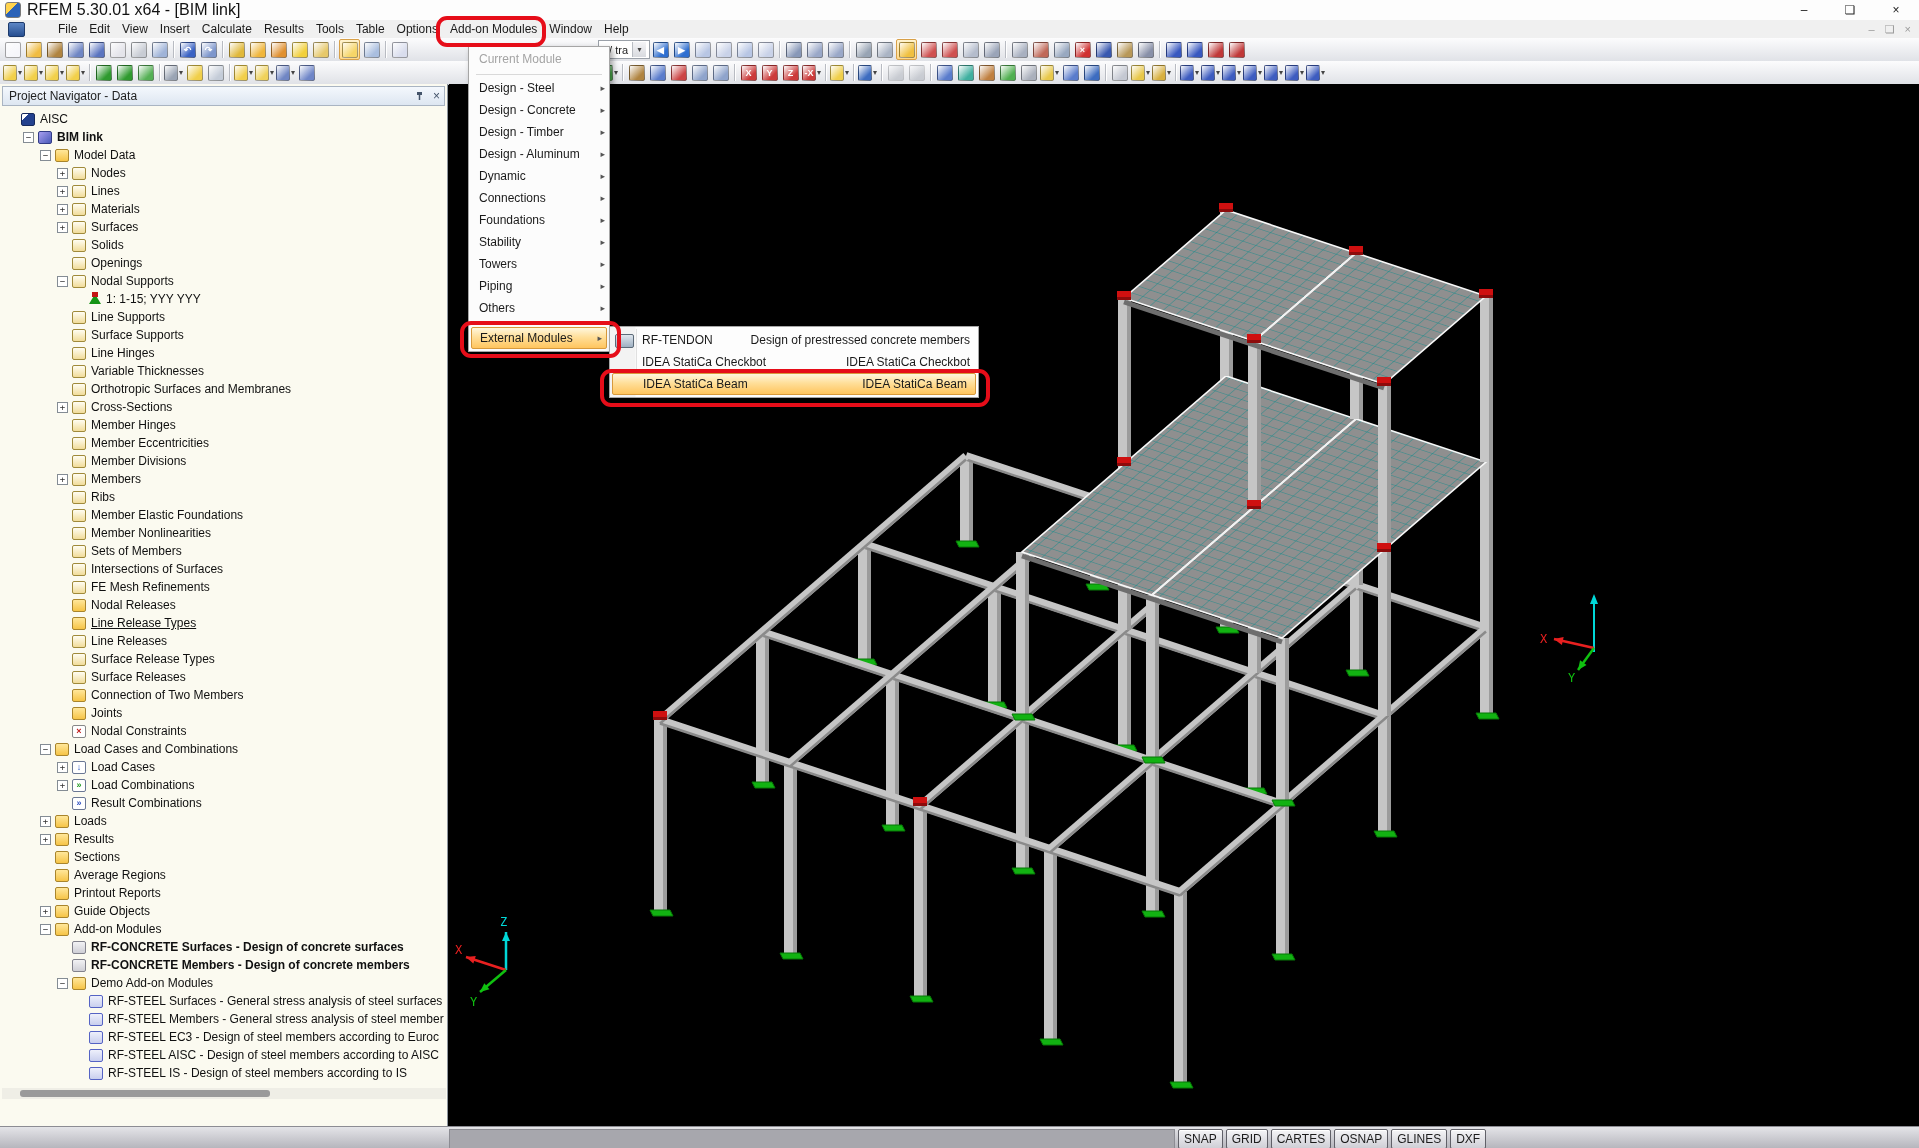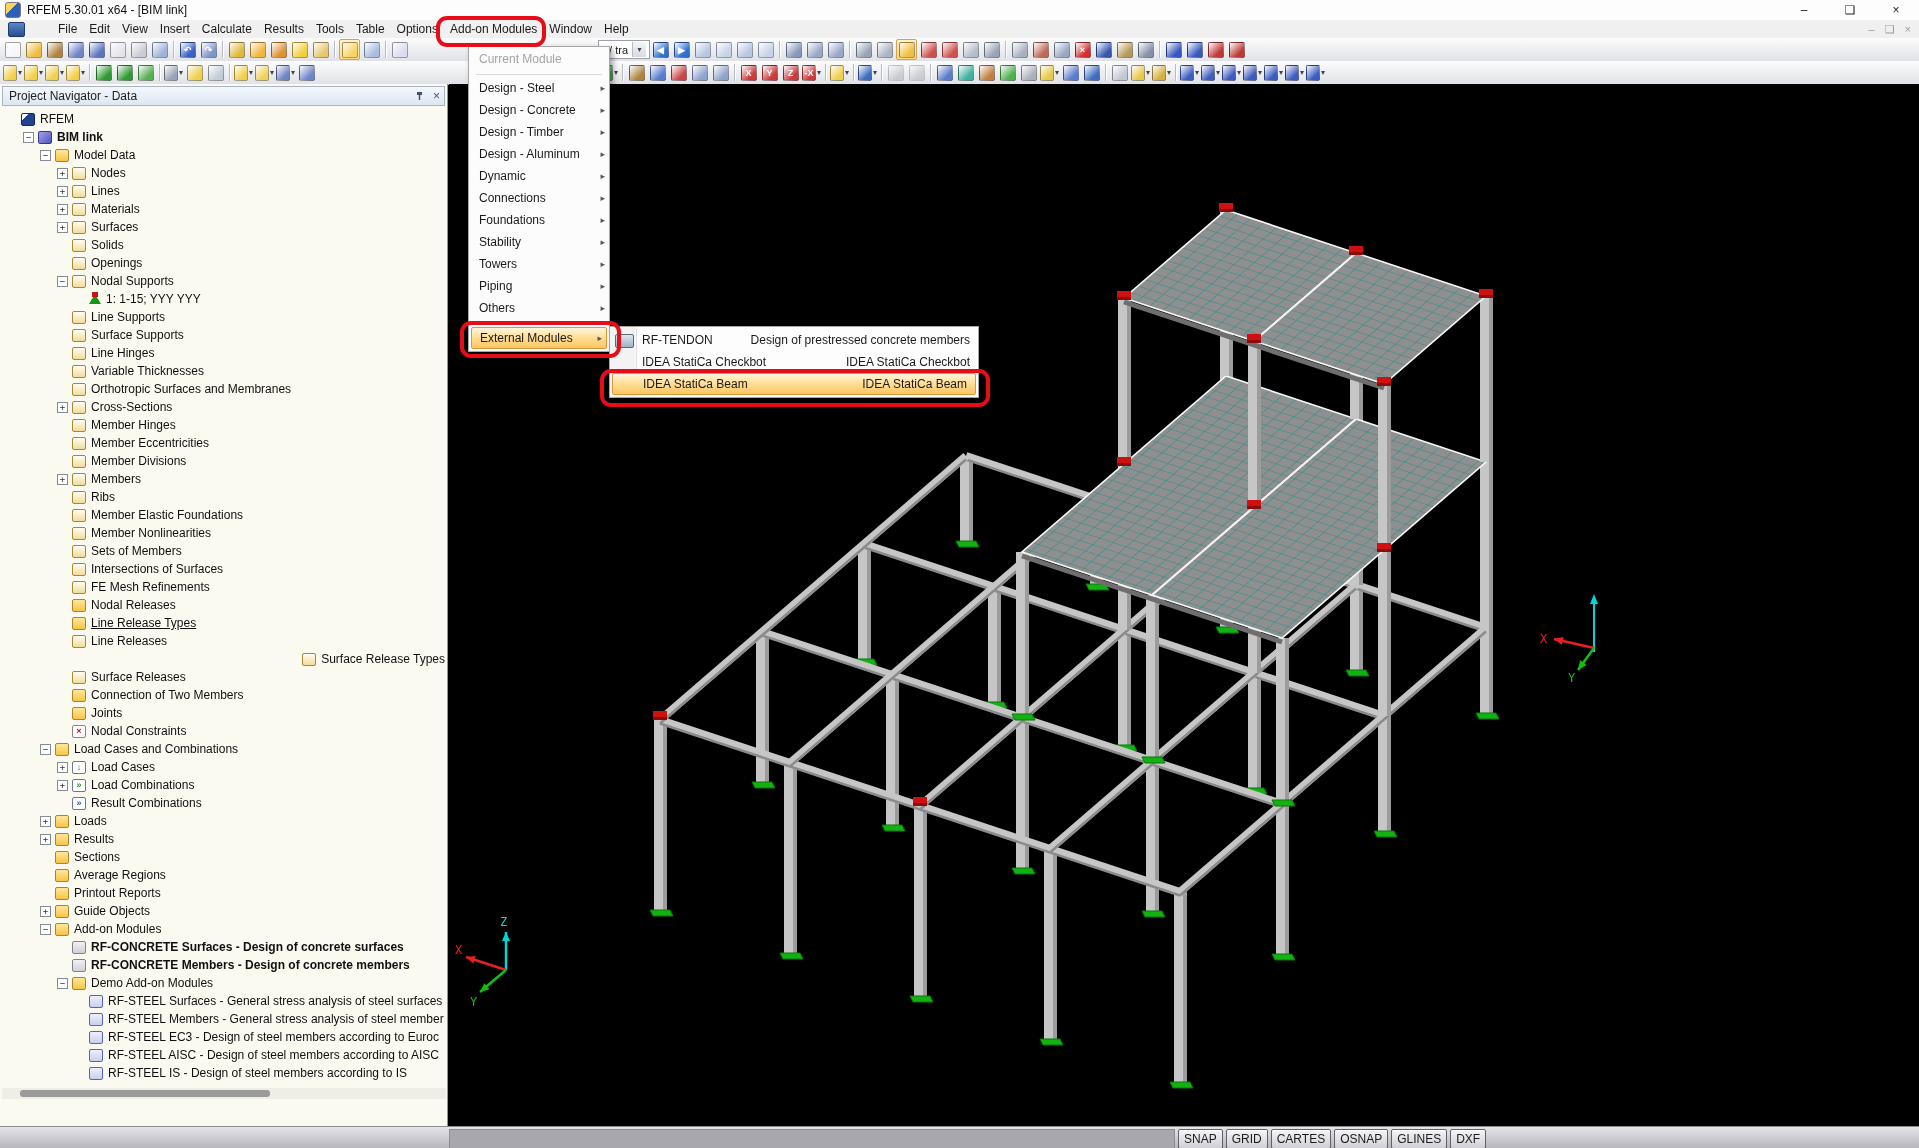--- a/index.html
+++ b/index.html
@@ -3,21 +3,21 @@
 <meta charset="utf-8">
 <style>
   html,body{margin:0;padding:0;}
   body{width:1919px;height:1148px;overflow:hidden;position:relative;
        font-family:"Liberation Sans",sans-serif;background:#000;font-size:12px;color:#111;}
   
   .titlebar{position:absolute;left:0;top:0;width:100%;height:20px;background:#fdfdfd;
             border-bottom:1px solid #dcdcdc;display:flex;align-items:center;}
   .appico{width:14px;height:14px;margin:0 6px 0 5px;border-radius:3px;
           background:linear-gradient(135deg,#ffd34d 0 40%,#2b62b8 40%);border:1px solid #7a7a7a;}
-  .wtitle{font-size:12px;color:#111;}
+  .wtitle{font-size:16px;color:#111;}
   .wctl{margin-left:auto;display:flex;height:100%;}
   .wbtn{width:46px;height:100%;display:flex;align-items:center;justify-content:center;
         color:#222;font-size:12px;}
   
   .menubar{position:absolute;left:0;top:20px;width:100%;height:18px;background:#f0f0f0;
            display:flex;align-items:center;border-bottom:1px solid #e2e2e2;}
   .mb-docico{width:15px;height:13px;margin:0 6px 0 8px;background:linear-gradient(#5d86c5,#274f91);
              border:1px solid #1d3a6b;border-radius:2px;}
   .mb-item{padding:0 5px;margin:0 1px;height:18px;line-height:18px;color:#1a1a1a;}
   .mb-right{margin-left:auto;display:flex;gap:10px;padding-right:8px;color:#9a9a9a;font-size:11px;}
@@ -664,21 +664,21 @@
         <line x1="5.5" y1="2" x2="5.5" y2="9" stroke="#44546a" stroke-width="1.5"></line>
         <rect x="3" y="1" width="5" height="3" fill="#44546a"></rect>
       </svg>
       <span style="font-size:12px;">×</span>
     </span>
   </div>
   <div class="tree" id="tree">
       <div class="trow" style="padding-left: 4px;">
         <span class="texp none"></span>
         <span class="ti ti-rfem"></span>
-        <span class="tlabel">RFEM</span>
+        <span class="tlabel">AISC</span>
       </div>
       <div class="trow" style="padding-left: 21px;">
         <span class="texp">−</span>
         <span class="ti ti-bim"></span>
         <span class="tlabel b">BIM link</span>
       </div>
       <div class="trow" style="padding-left: 38px;">
         <span class="texp">−</span>
         <span class="ti ti-folder"></span>
         <span class="tlabel">Model Data</span>
@@ -811,21 +811,21 @@
       <div class="trow" style="padding-left: 55px; text-decoration: underline;">
         <span class="texp none"></span>
         <span class="ti ti-folder"></span>
         <span class="tlabel">Line Release Types</span>
       </div>
       <div class="trow" style="padding-left: 55px;">
         <span class="texp none"></span>
         <span class="ti ti-linereleases"></span>
         <span class="tlabel">Line Releases</span>
       </div>
-      <div class="trow" style="padding-left: 55px; justify-content: flex-end;">
+      <div class="trow" style="padding-left: 55px;">
         <span class="texp none"></span>
         <span class="ti ti-surfreltypes"></span>
         <span class="tlabel">Surface Release Types</span>
       </div>
       <div class="trow" style="padding-left: 55px;">
         <span class="texp none"></span>
         <span class="ti ti-surfreleases"></span>
         <span class="tlabel">Surface Releases</span>
       </div>
       <div class="trow" style="padding-left: 55px;">

